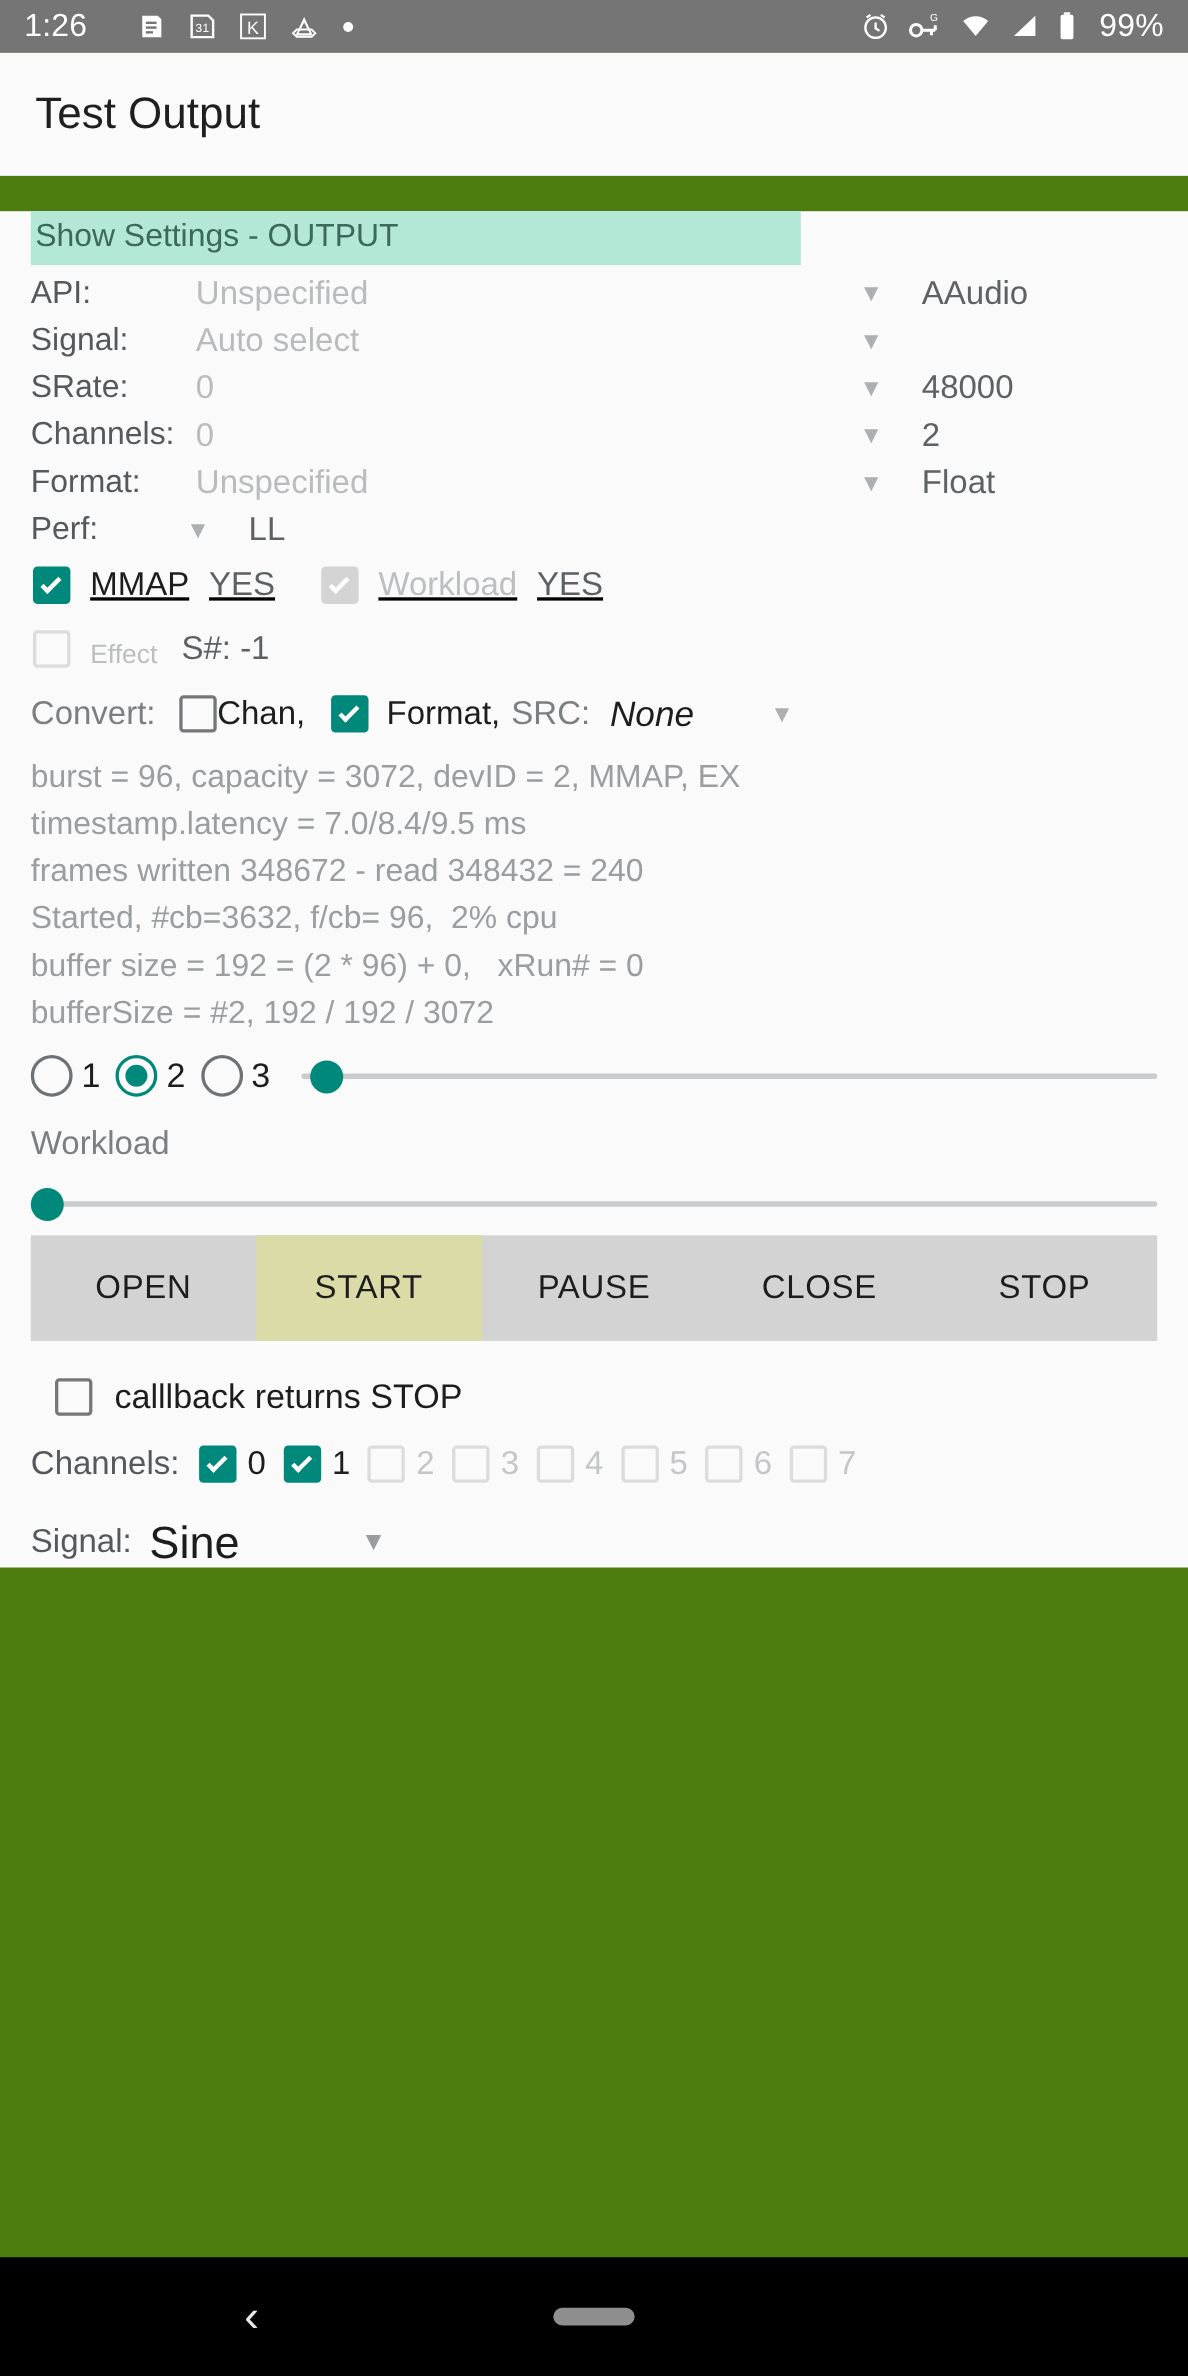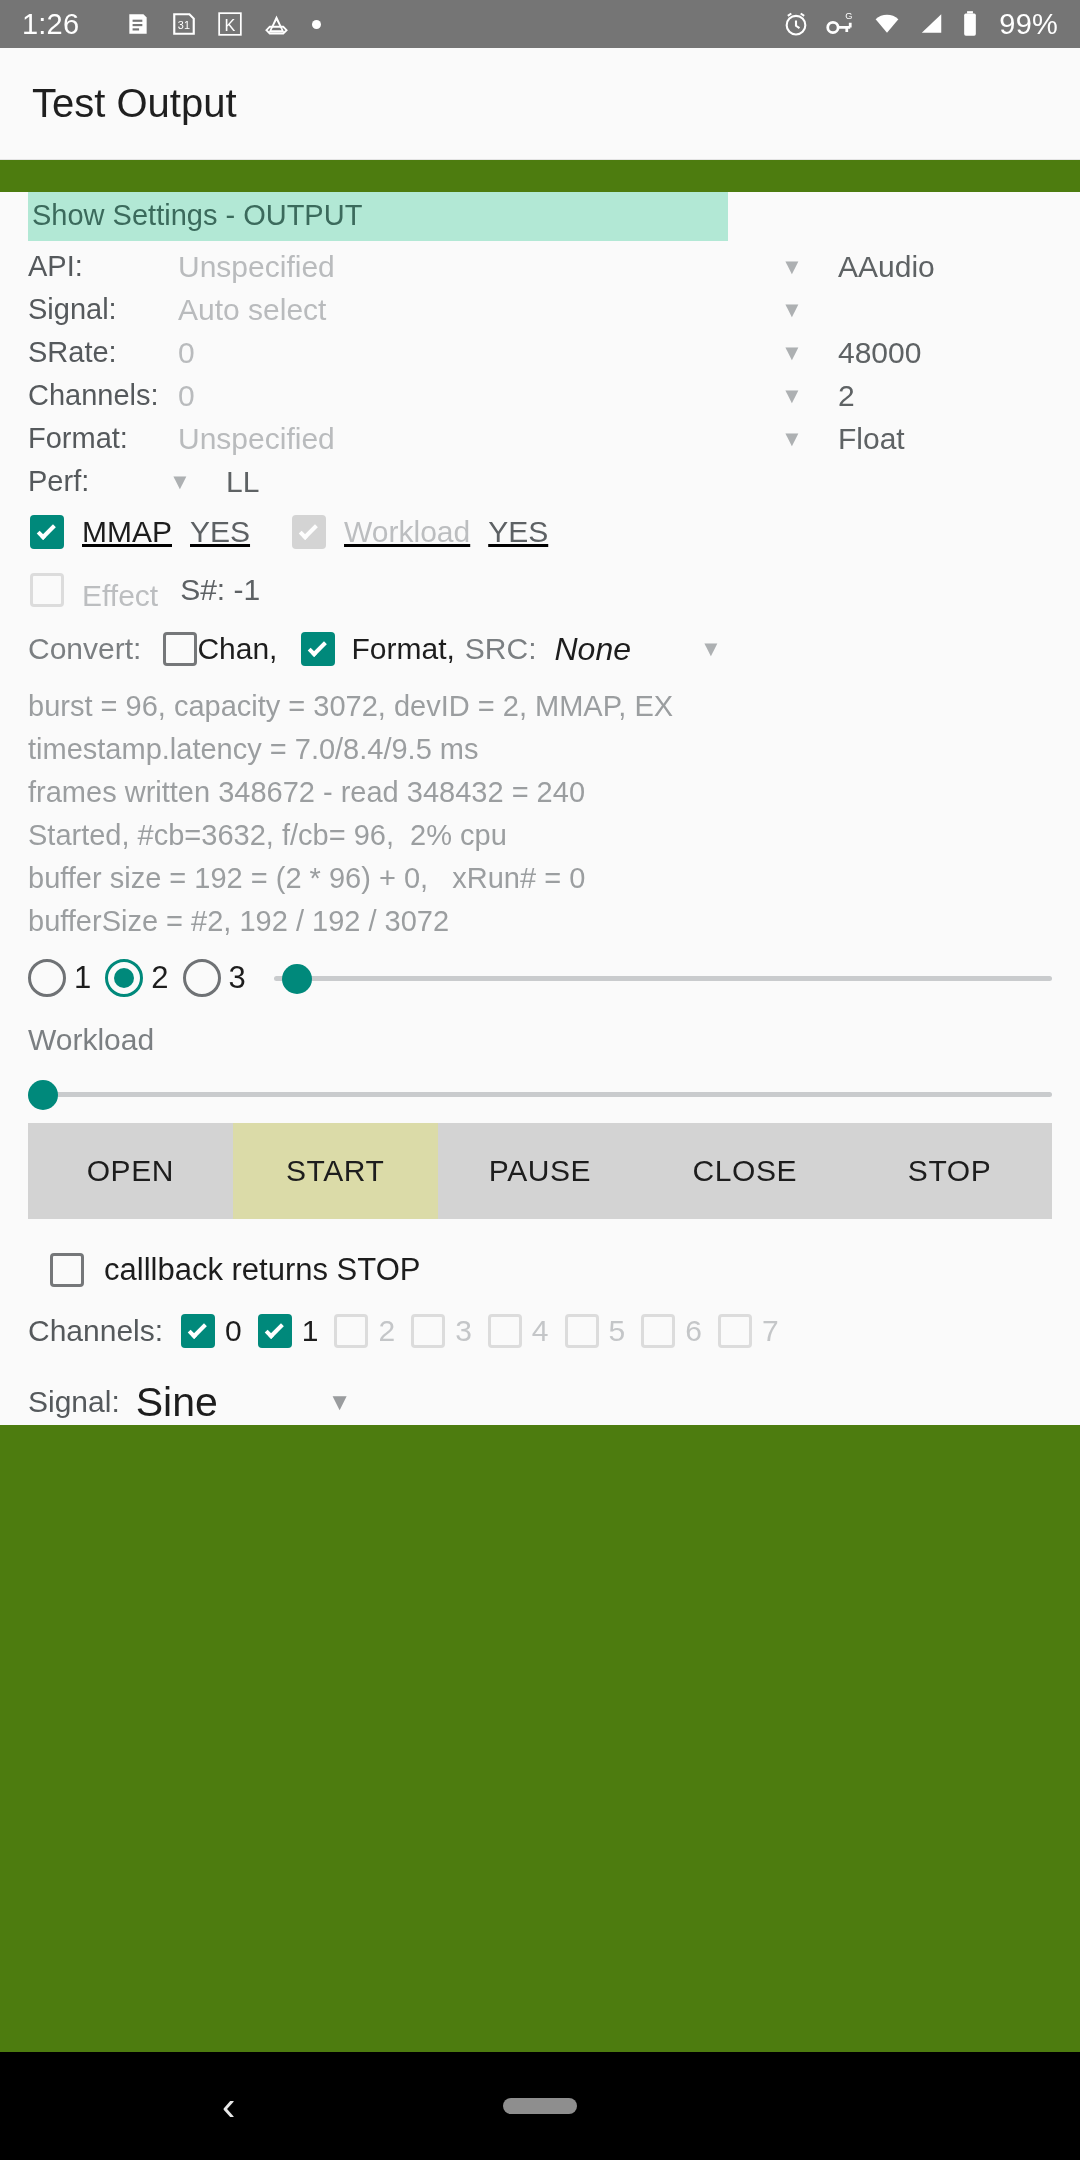--- a/index.html
+++ b/index.html
@@ -65,21 +65,21 @@
   }
   .cb.dis-on .tick { border-color: #fdfdfd; }
 
   .mmaprow { display:flex; align-items:center; height: 58px; padding-left: 30px; gap: 0; text-decoration: underline; }
   .mmaprow .lab { font-size: 30px; color:#1d1d1d; margin-left: 18px; }
   .mmaprow .labv { font-size: 30px; color:#5d6164; margin-left: 18px; }
   .mmaprow .labdis { font-size: 30px; color:#bcbec0; margin-left: 18px; }
   .mmaprow .gap { width: 42px; }
 
   .effectrow { display:flex; align-items:center; height: 58px; padding-left: 30px; }
-  .effectrow .labdis { font-size: 30px; color:#bcbec0; margin-left: 18px; margin-top: 11px; }
+  .effectrow .labdis { font-size: 24px; color:#bcbec0; margin-left: 18px; margin-top: 11px; }
   .effectrow .sh { font-size: 30px; color:#5d6164; margin-left: 22px; }
 
   .convertrow { display:flex; align-items:center; height: 60px; padding-left: 0px; }
   .convertrow .k { font-size: 30px; color:#7b7f82; }
   .convertrow .t { font-size: 30px; color:#1d1d1d; }
   .convertrow .tg { font-size: 30px; color:#7b7f82; }
   .convertrow .v { font-size: 32px; color:#1d1d1d; }
 
   .statusblock { padding: 6px 28px 0 28px; }
   .statusblock div {

